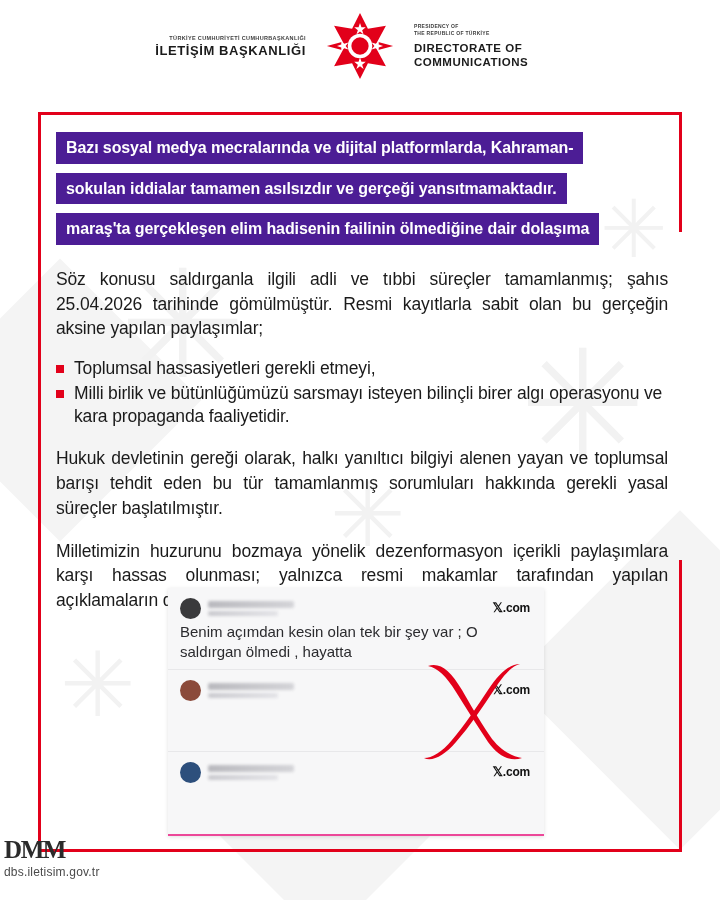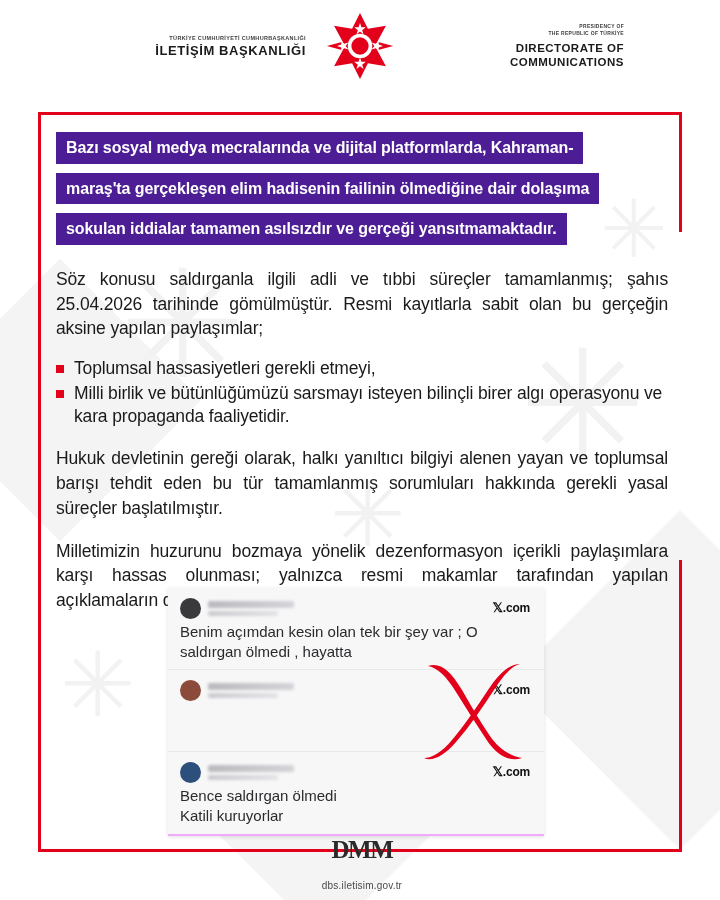--- a/index.html
+++ b/index.html
@@ -57,21 +57,21 @@
   }
   .header-left .main {
     font-size: 13px;
     letter-spacing: .6px;
     color: #1b1b1b;
     font-weight: bold;
     margin-top: 2px;
   }
   .header-right {
     width: 210px;
-    text-align: right;
+    text-align: left;
   }
   .header-right .sup {
     font-size: 5px;
     letter-spacing: .3px;
     color: #3d3d3d;
     font-weight: bold;
     line-height: 1.5;
   }
   .header-right .main {
     font-size: 11.5px;
@@ -186,21 +186,21 @@
     background: #e2001a;
   }
 
   
   .shots {
     position: absolute;
     top: 588px;
     left: 168px;
     width: 376px;
     height: 248px;
-    background: #f0abfc;
+    background: #ec4899;
     box-shadow: 0 1px 4px rgba(0,0,0,.12);
   }
   .shot {
     position: relative;
     height: 82px;
     background: #f7f7f8;
     border-bottom: 1px solid #e8e8ea;
     padding: 10px 12px;
     box-sizing: border-box;
   }
@@ -258,34 +258,34 @@
     top: 660px;
     width: 112px;
     height: 104px;
   }
 
   
   .footer {
     position: absolute;
     top: 836px;
     left: 4px; right: 0;
-    text-align: center;
+    text-align: left;
   }
   .dmm {
     font-size: 25px;
     font-weight: bold;
     letter-spacing: -1.4px;
     color: #2b2b2b;
     font-family: "Liberation Serif", serif;
   }
   .dmm-url {
-    font-size: 10px;
+    font-size: 12px;
     color: #4a4a4a;
     letter-spacing: .2px;
-    margin-top: 16px;
+    margin-top: 1px;
   }
 </style>
 </head>
 <body>
 
 <div class="bg-pattern">
   <div class="bg-diamond" style="left:-40px; top:300px; width:200px; height:200px;"></div>
   <div class="bg-diamond" style="left:560px; top:560px; width:240px; height:240px;"></div>
   <div class="bg-diamond" style="left:250px; top:760px; width:150px; height:150px;"></div>
   <div class="bg-star" style="left:120px; top:250px;">✳</div>
@@ -332,22 +332,22 @@
 <div class="frame-top"></div>
 <div class="frame-left"></div>
 <div class="frame-bottom"></div>
 <div class="frame-right-top"></div>
 <div class="frame-right-bottom"></div>
 
 <div class="content">
 
   <div class="headline">
     <div class="headline-line">Bazı sosyal medya mecralarında ve dijital platformlarda, Kahraman-</div>
+    <div class="headline-line">sokulan iddialar tamamen asılsızdır ve gerçeği yansıtmamaktadır.</div>
     <div class="headline-line">maraş'ta gerçekleşen elim hadisenin failinin ölmediğine dair dolaşıma</div>
-    <div class="headline-line">sokulan iddialar tamamen asılsızdır ve gerçeği yansıtmamaktadır.</div>
   </div>
 
   <p class="para first">Söz konusu saldırganla ilgili adli ve tıbbi süreçler tamamlanmış; şahıs 25.04.2026 tarihinde gömülmüştür. Resmi kayıtlarla sabit olan bu gerçeğin aksine yapılan paylaşımlar;</p>
 
   <ul class="bullets">
     <li>
       <span class="sq"></span>
       <span>Toplumsal hassasiyetleri gerekli etmeyi,</span>
     </li>
     <li>
@@ -396,22 +396,20 @@
     <div class="shot-head">
       <div class="avatar a3"></div>
       <div>
         <div class="blur-name"></div>
         <div class="blur-handle"></div>
       </div>
     </div>
     <div class="x-badge">
       <span class="glyph">𝕏</span><span>.com</span>
     </div>
-    <div class="shot-text" style="white-space:pre-line;">Bence saldırgan ölmedi
-Katili kuruyorlar</div>
   </div>
 </div>
 
 <div class="red-x">
   <svg viewBox="0 0 112 104" width="112" height="104" aria-hidden="true">
     <g fill="#e2001a">
       <path d="M10 6 C22 2 32 10 44 30 C52 44 60 58 72 76 C80 88 92 96 104 98 C92 102 80 96 70 82 C58 64 48 48 38 32 C28 16 20 8 10 6 Z"></path>
       <path d="M102 4 C92 4 82 12 70 30 C58 48 46 66 34 80 C24 92 14 98 6 98 C14 102 26 96 38 82 C52 66 64 48 76 30 C86 14 94 6 102 4 Z"></path>
     </g>
   </svg>

